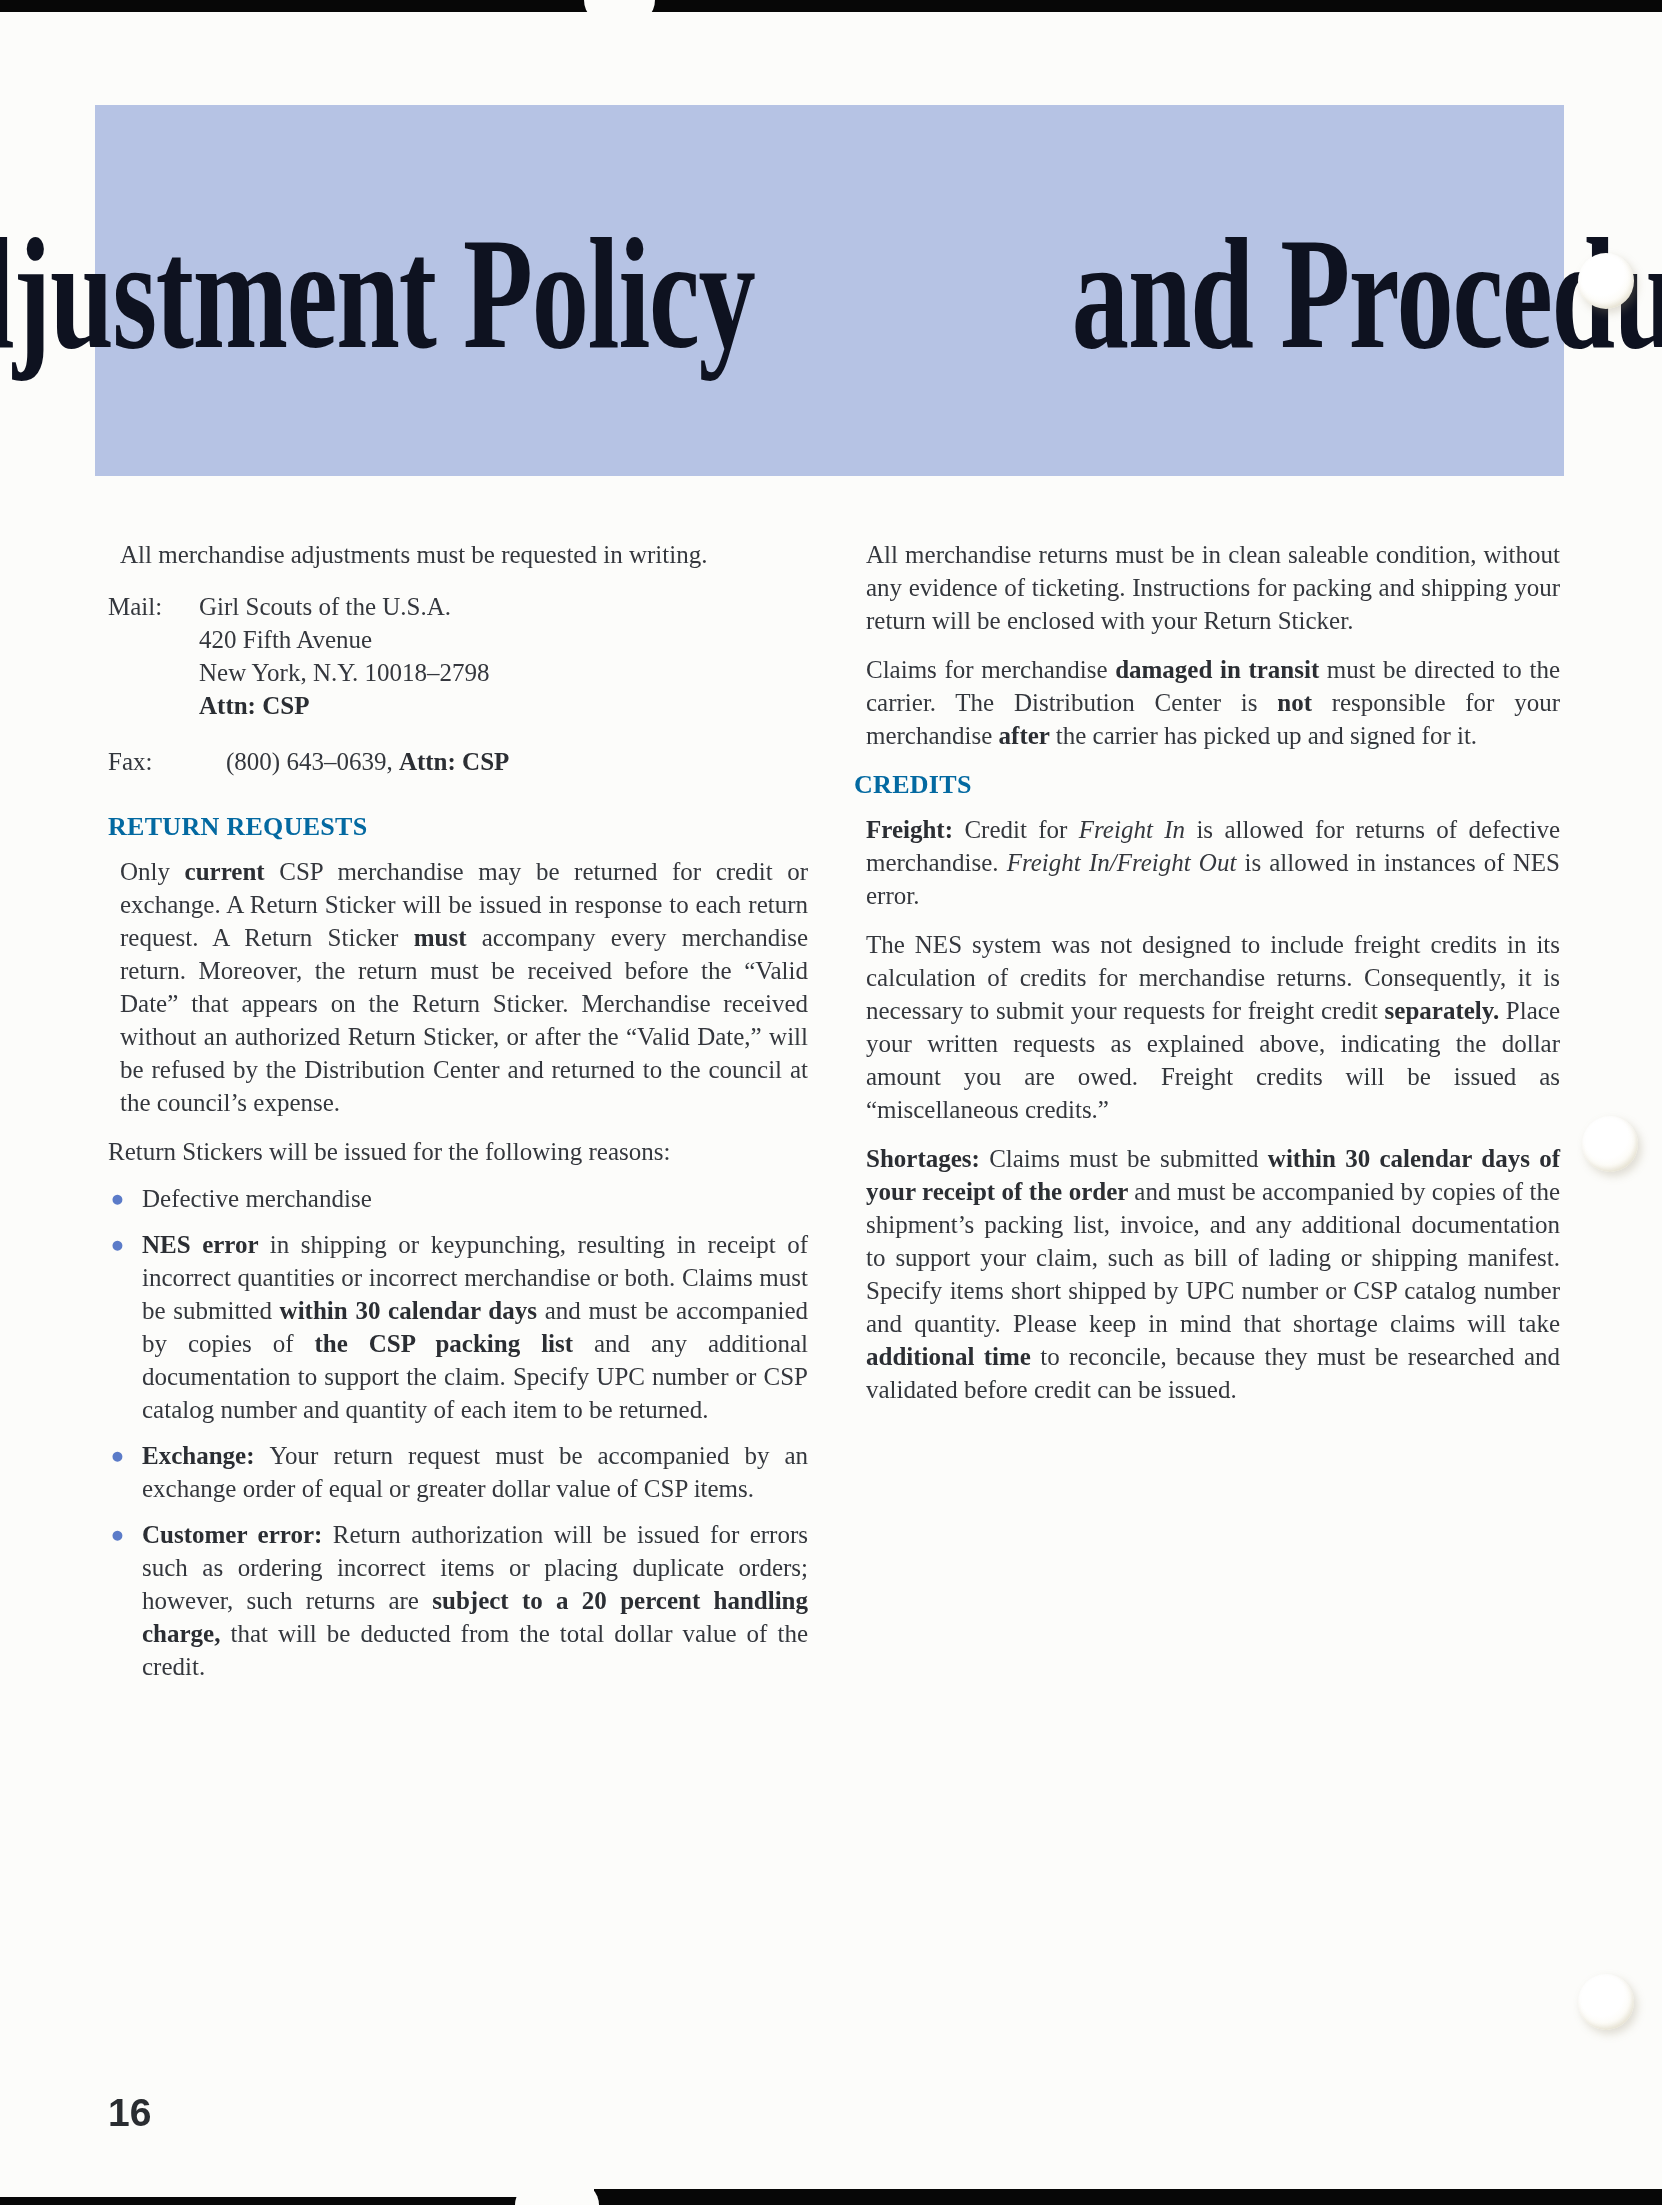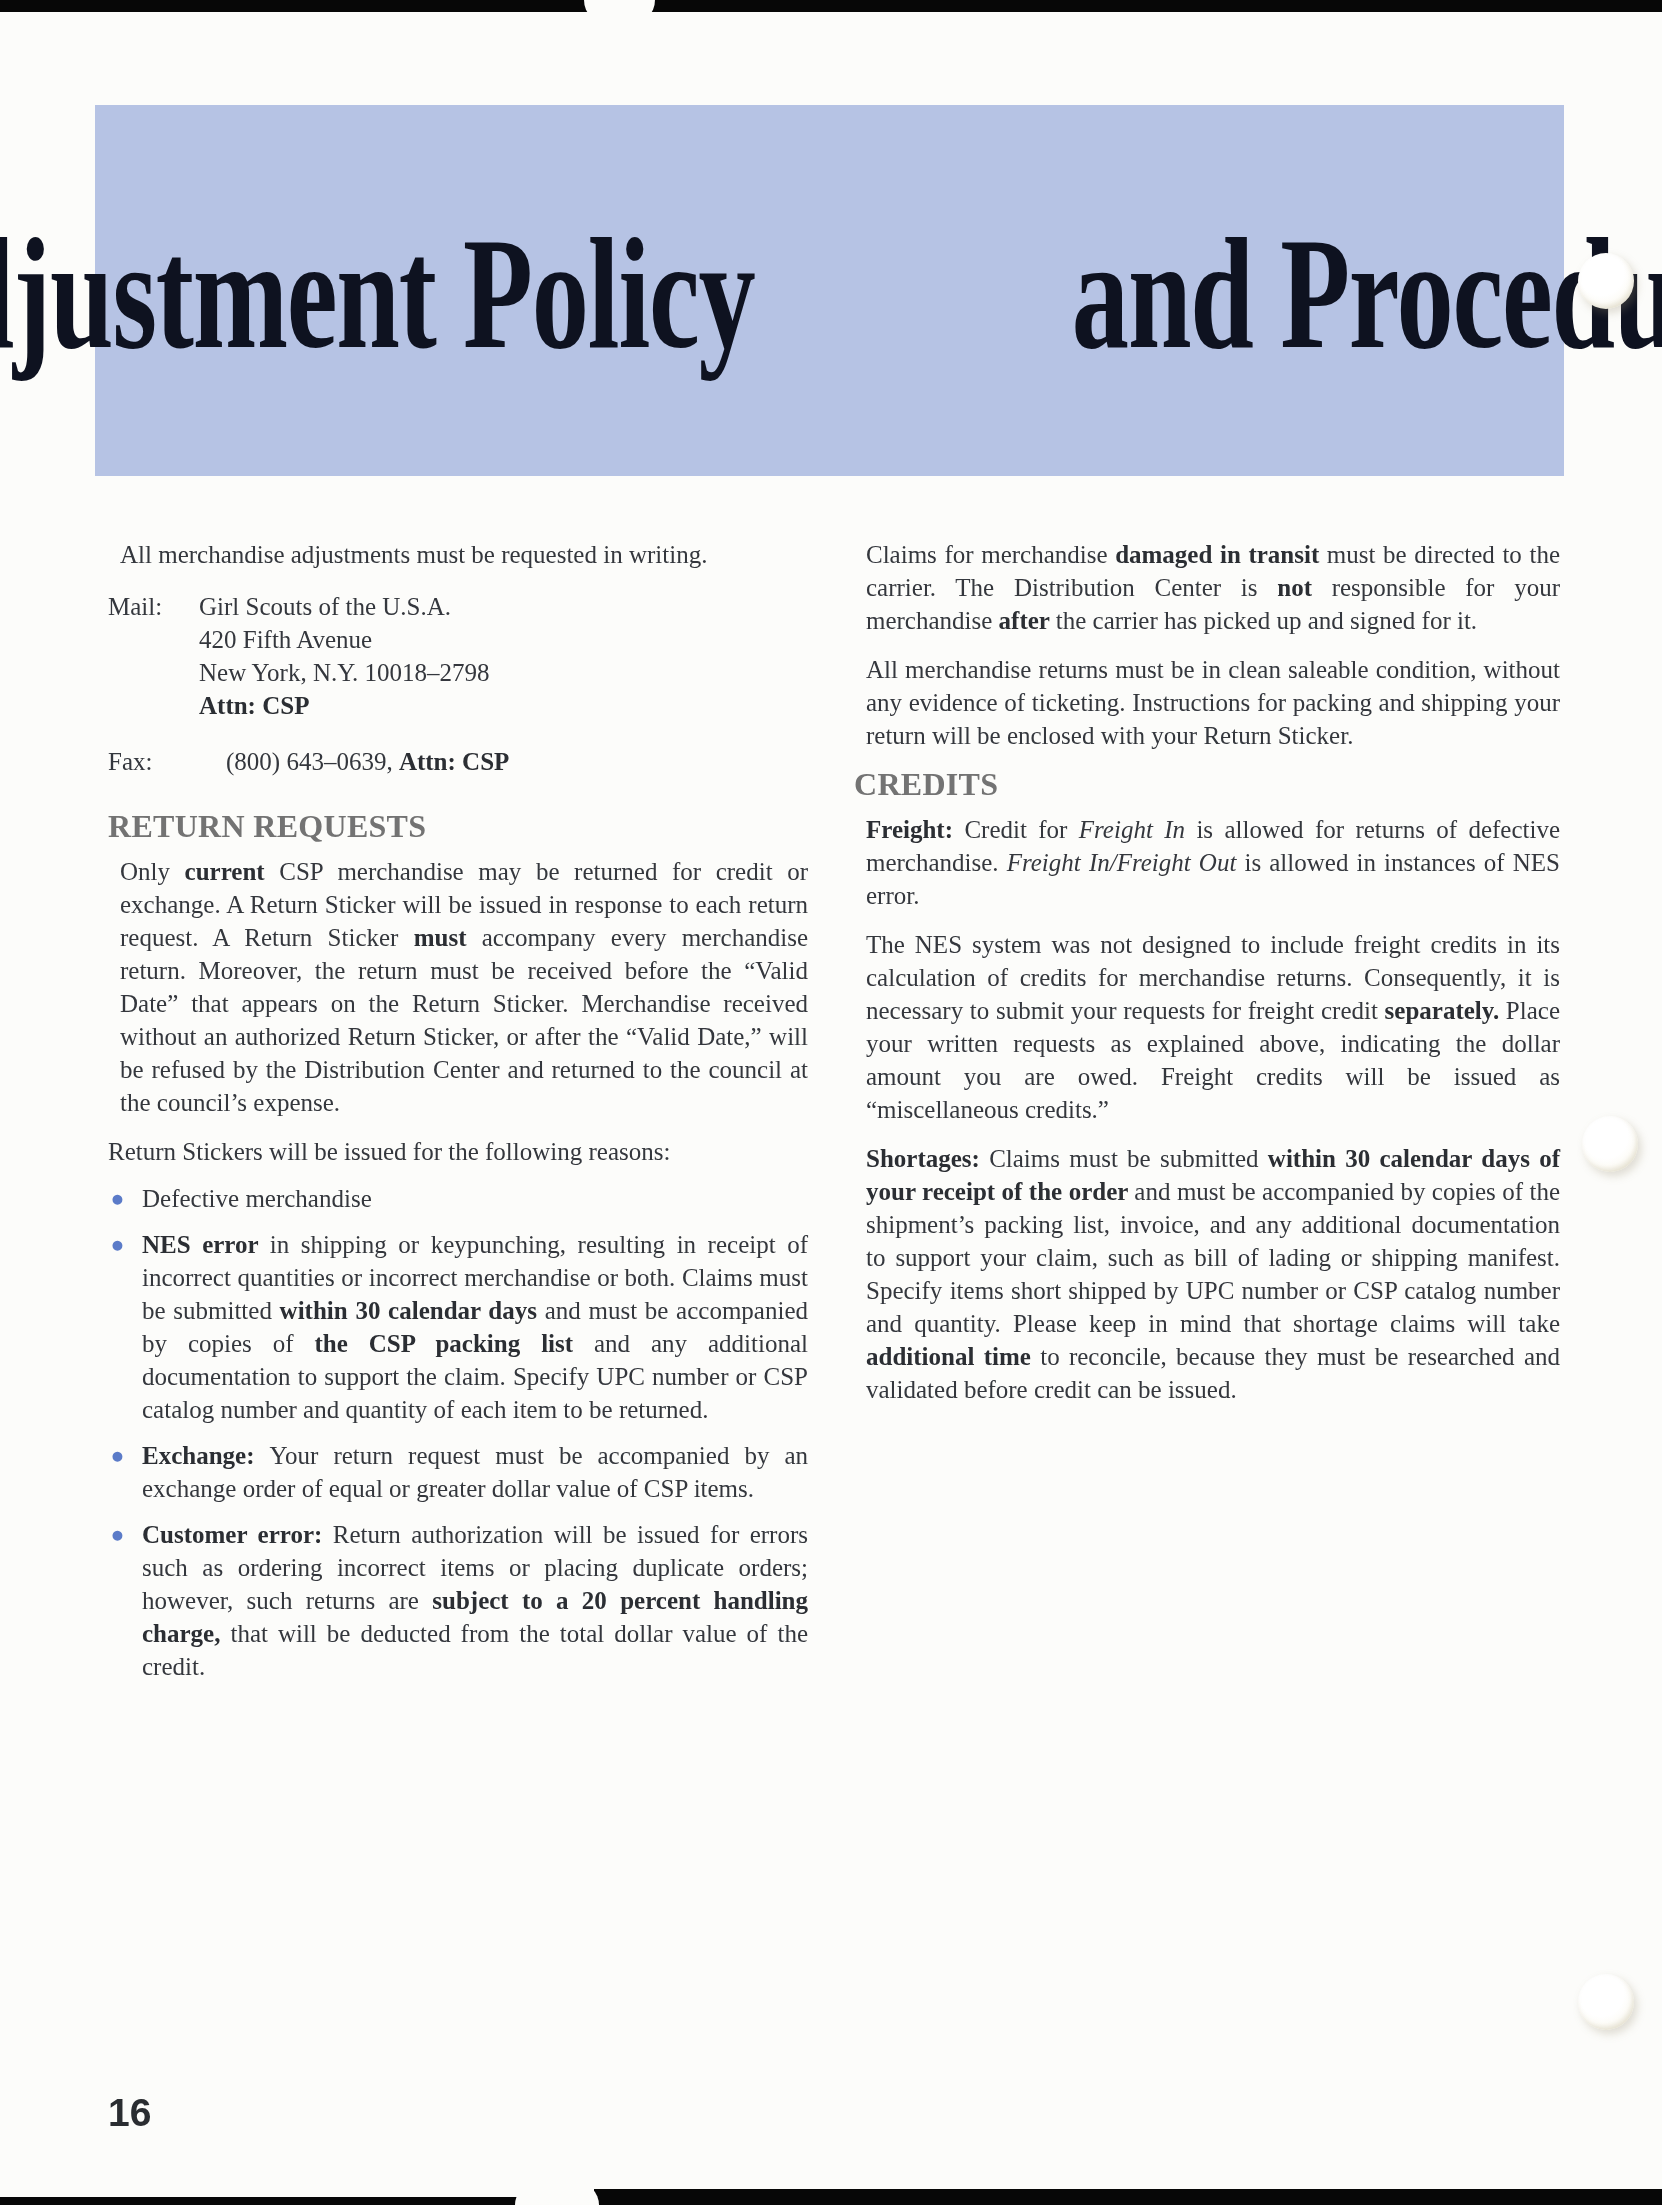--- a/index.html
+++ b/index.html
@@ -34,22 +34,22 @@
   .col{position:absolute;top:538px;font-size:25px;line-height:33px;text-align:justify;}
   .col-left{left:108px;width:700px;}
   .col-right{left:854px;width:706px;}
   .para{margin:0 0 16px 12px;}
   .intro{margin-bottom:19.4px;}
   .contact-row{display:flex;text-align:left;}
   .contact-label{width:91px;flex:none;}
   .contact-value{flex:1;}
   .fax-row{margin-top:23px;gap:27px;}
   .section-heading{
-    font-weight:bold;font-size:32px;letter-spacing:0.3px;
-    color:#737373;text-align:left;margin:32px 0 11.8px 0;
+    font-weight:bold;font-size:26px;letter-spacing:0.3px;
+    color:#0369a1;text-align:left;margin:32px 0 11.8px 0;
   }
   .col-right .section-heading{margin-top:11.8px;}
   .lead-in{margin:0 0 14.3px 0;}
   .bullet{display:flex;margin:0 0 12.7px 0;}
   .bullet .dot{
     flex:none;width:34px;padding-left:2.5px;box-sizing:border-box;
     color:#5b7bc8;font-size:23px;line-height:33px;text-align:left;
   }
   .bullet .btext{flex:1;}
   b{color:#2b2e33;}
@@ -118,22 +118,22 @@
     <span class="dot">●</span>
     <span class="btext"><b>Exchange: </b><span>Your return request must be accompanied by an exchange order of equal or greater dollar value of CSP items.</span></span>
   </div>
   <div class="bullet">
     <span class="dot">●</span>
     <span class="btext"><b>Customer error: </b><span>Return authorization will be issued for errors such as ordering incorrect items or placing duplicate orders; however, such returns are </span><b>subject to a 20 percent handling charge, </b><span>that will be deducted from the total dollar value of the credit.</span></span>
   </div>
 </div>
 
 <div class="col col-right">
+  <p class="para"><span>All merchandise returns must be in clean saleable condition, without any evidence of ticketing. Instructions for packing and shipping your return will be enclosed with your Return Sticker.</span></p>
   <p class="para"><span>Claims for merchandise </span><b>damaged in transit </b><span>must be directed to the carrier. The Distribution Center is </span><b>not </b><span>responsible for your merchandise </span><b>after </b><span>the carrier has picked up and signed for it.</span></p>
-  <p class="para"><span>All merchandise returns must be in clean saleable condition, without any evidence of ticketing. Instructions for packing and shipping your return will be enclosed with your Return Sticker.</span></p>
 
   <div class="section-heading">CREDITS</div>
   <p class="para"><b>Freight: </b><span>Credit for </span><i>Freight In </i><span>is allowed for returns of defective merchandise. </span><i>Freight In/Freight Out </i><span>is allowed in instances of NES error.</span></p>
   <p class="para"><span>The NES system was not designed to include freight credits in its calculation of credits for merchandise returns. Consequently, it is necessary to submit your requests for freight credit </span><b>separately. </b><span>Place your written requests as explained above, indicating the dollar amount you are owed. Freight credits will be issued as “miscellaneous credits.”</span></p>
   <p class="para"><b>Shortages: </b><span>Claims must be submitted </span><b>within 30 calendar days of your receipt of the order </b><span>and must be accompanied by copies of the shipment’s packing list, invoice, and any additional documentation to support your claim, such as bill of lading or shipping manifest. Specify items short shipped by UPC number or CSP catalog number and quantity. Please keep in mind that shortage claims will take </span><b>additional time </b><span>to reconcile, because they must be researched and validated before credit can be issued.</span></p>
 </div>
 
 <div class="hole" id="hole-1"></div>
 <div class="hole" id="hole-2"></div>
 <div class="hole" id="hole-3"></div>

